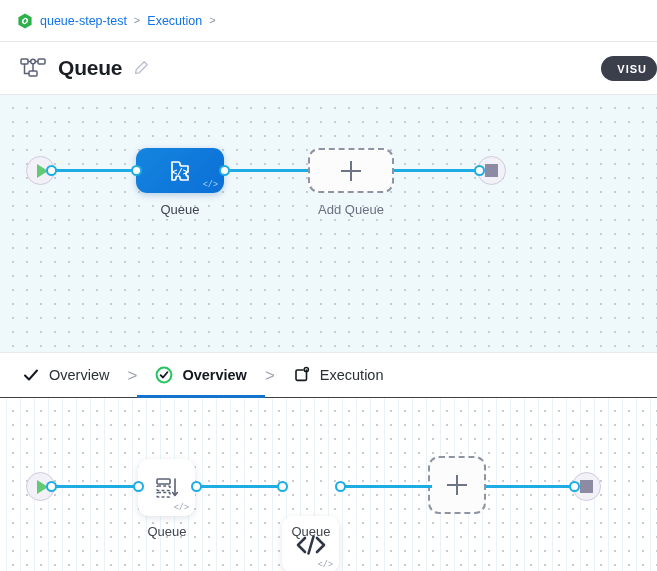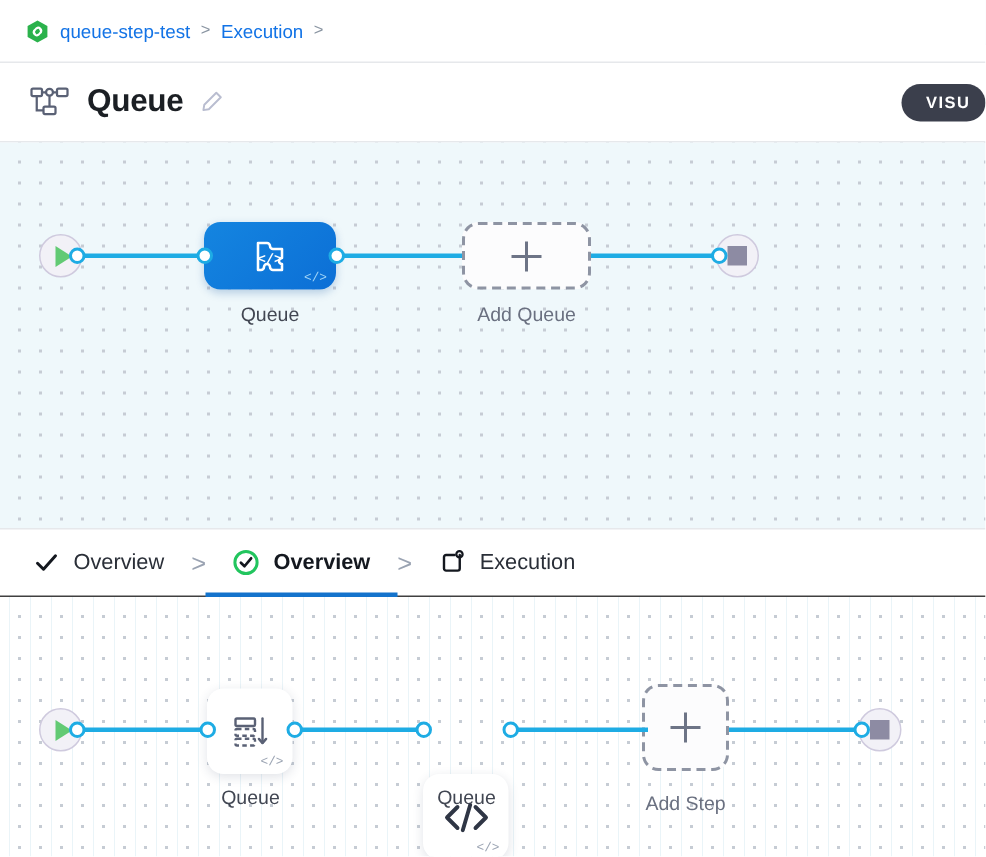--- a/index.html
+++ b/index.html
@@ -315,21 +315,20 @@
       <span class="code-badge on-white">&lt;/&gt;</span>
     </div>
     <div class="port" style="left:277px; top:83px;"></div>
     <div class="port" style="left:335px; top:83px;"></div>
     <div class="node-label" style="left:267px; top:126px; width:88px;">Queue</div>
 
     <div class="node step-dashed" style="left:428px; top:58px; width:58px; height:58px;">
       <div class="plus-h"></div>
       <div class="plus-v"></div>
     </div>
-    <div class="node-label muted" style="left:404px; top:130px; width:106px;">Add Step</div>
 
     <div class="port" style="left:569px; top:83px;"></div>
     <div class="node endcap" style="left:572px; top:74px; width:29px; height:29px;">
       <div class="stop-sq"></div>
     </div>
   </div>
 
 </div>
 
 </body></html>

